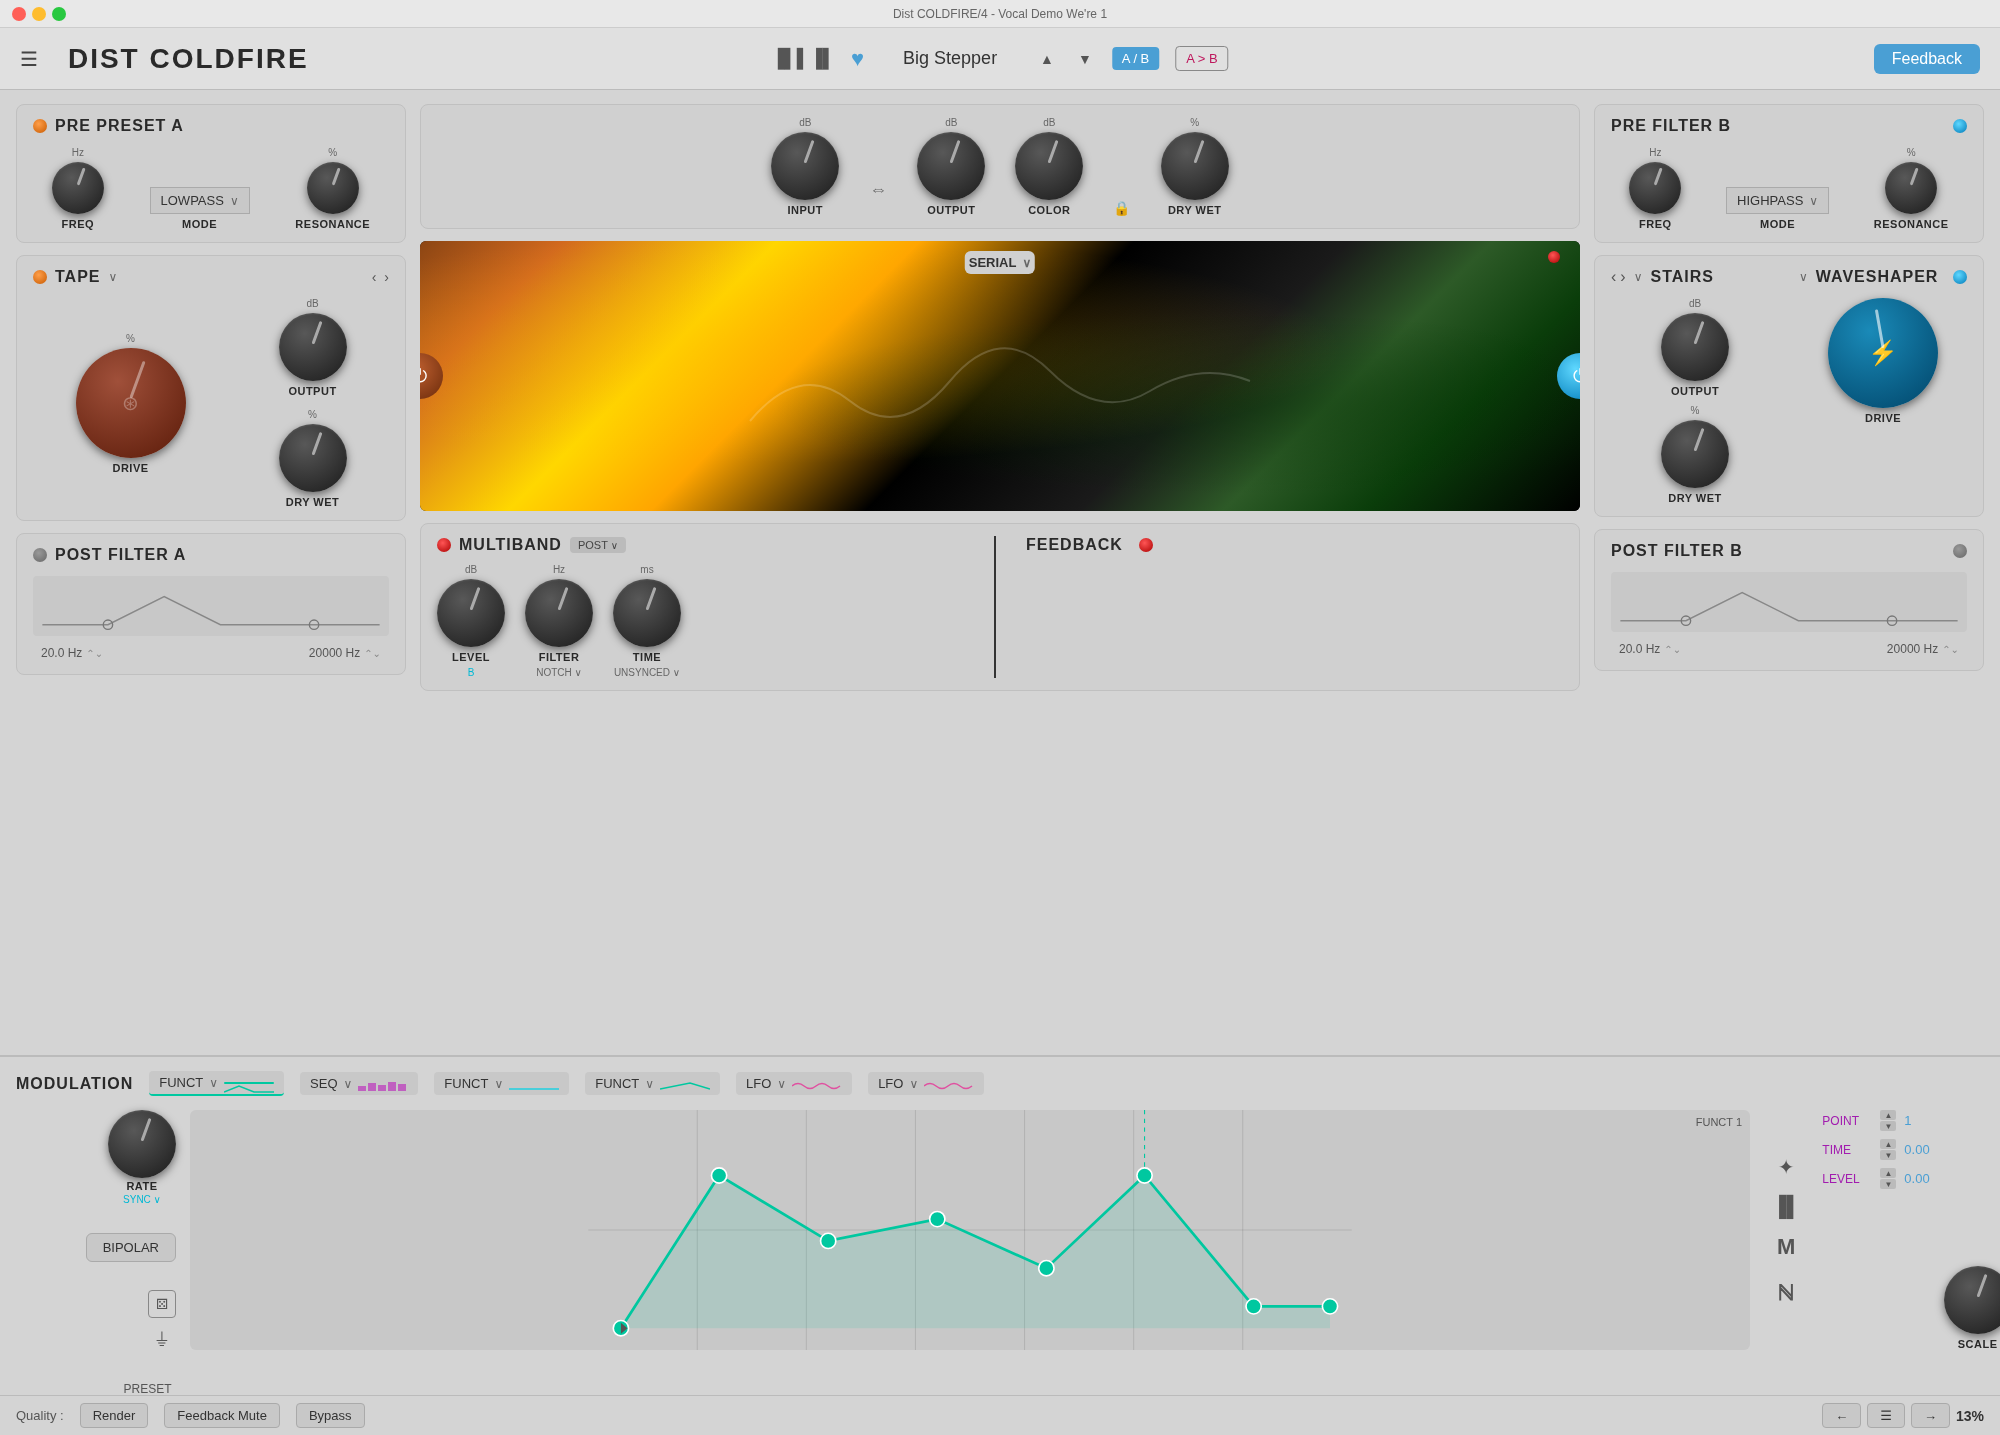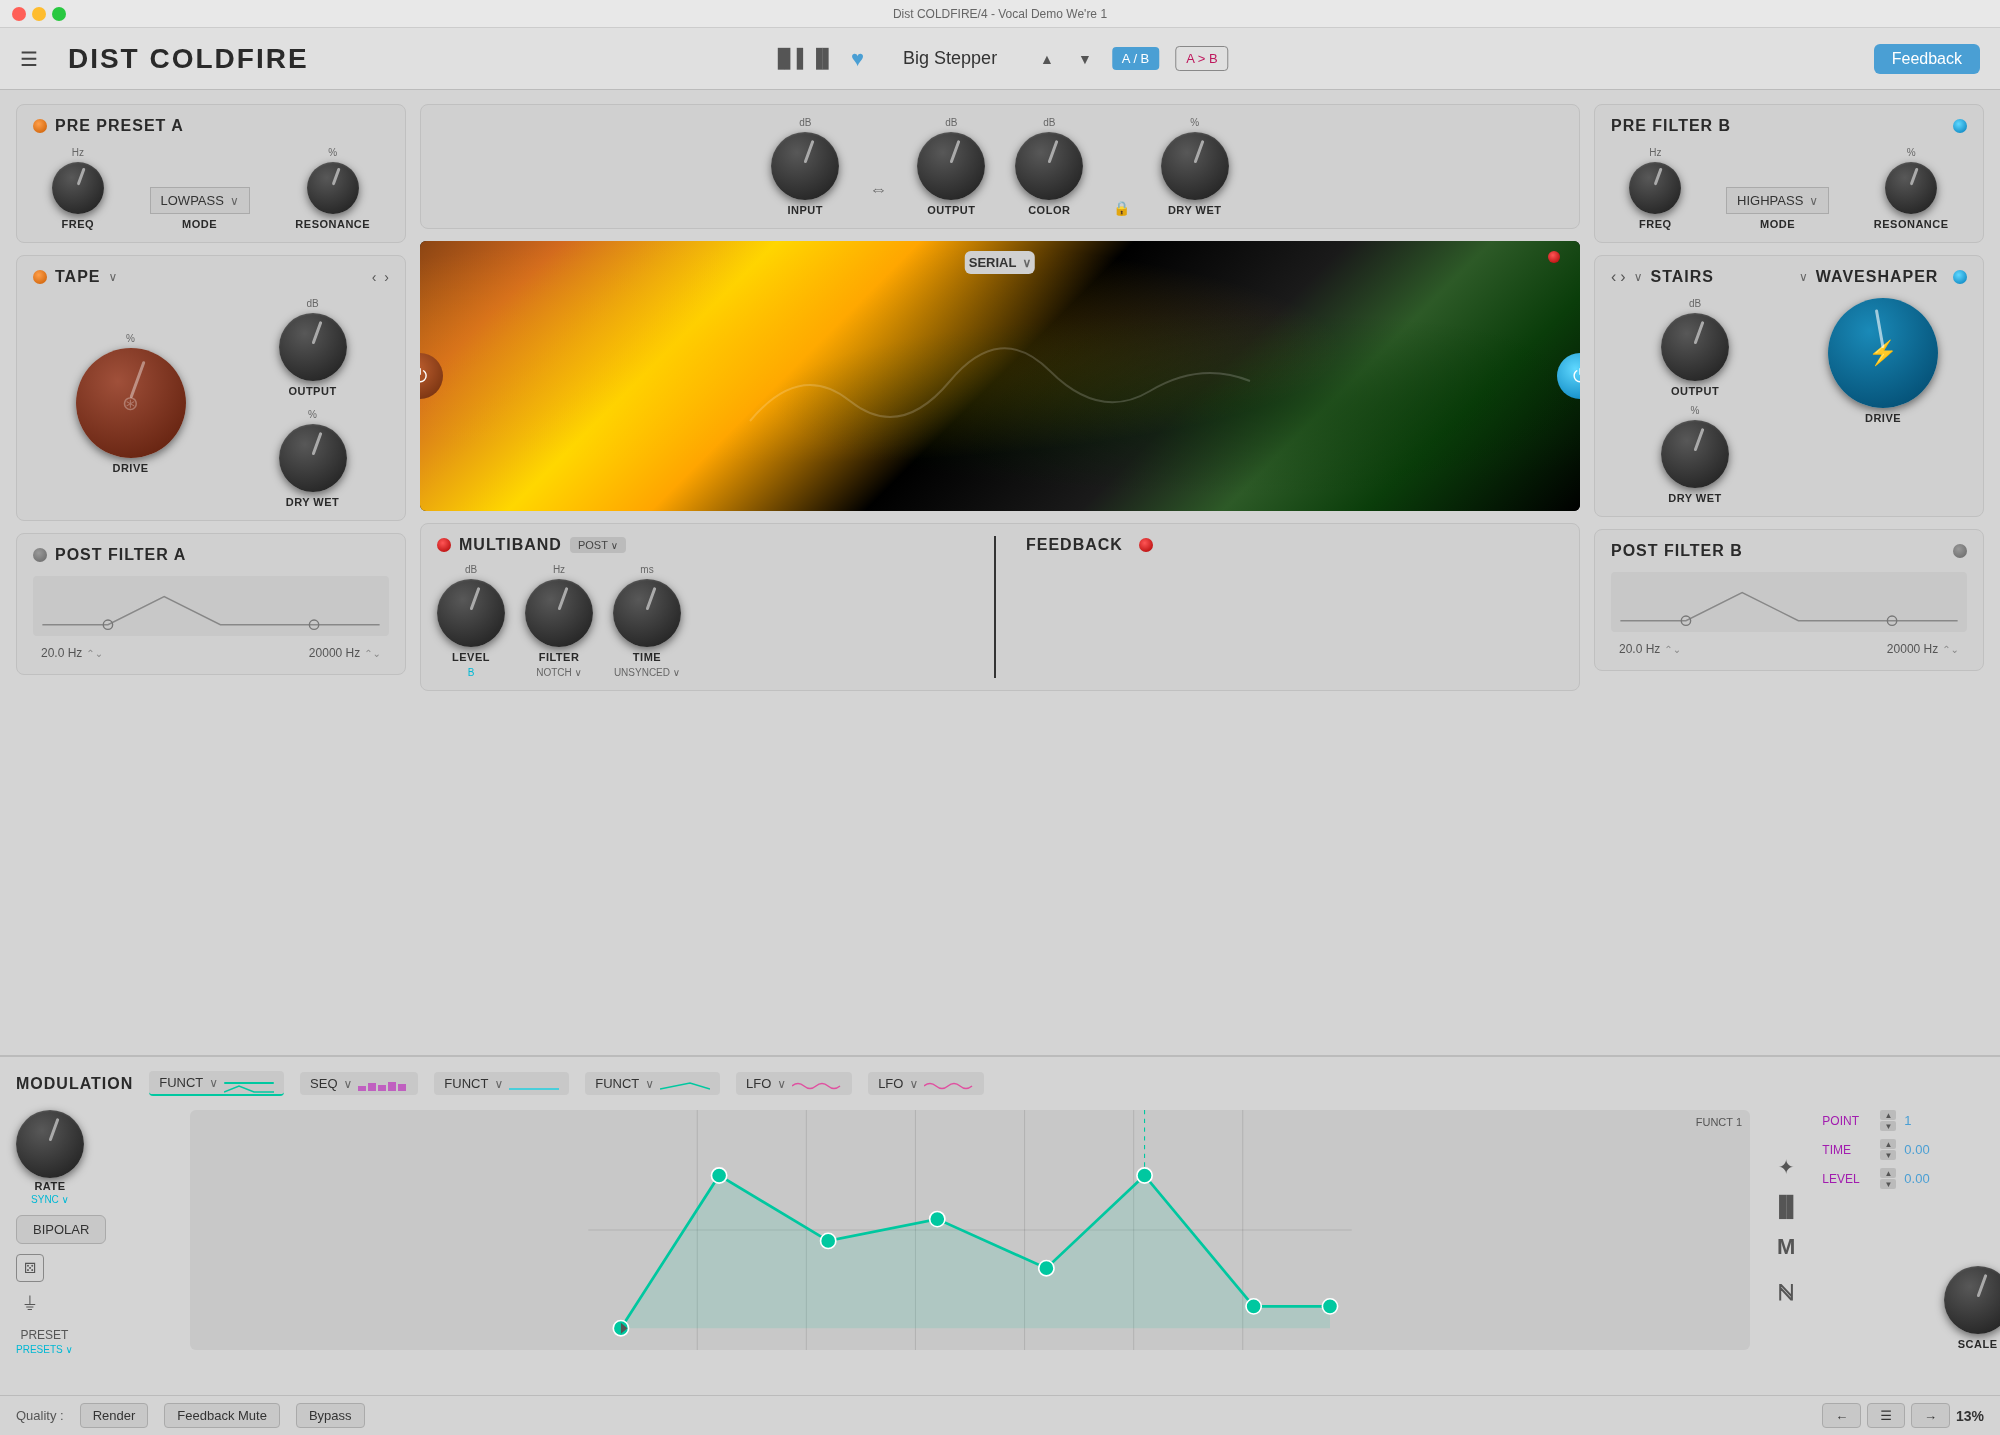--- a/index.html
+++ b/index.html
@@ -445,22 +445,22 @@
 
     .mod-content {
       display: flex;
       gap: 14px;
       height: 240px;
     }
     .mod-left {
       width: 160px;
       display: flex;
       flex-direction: column;
-      gap: 10px;
-      align-items: flex-start;
+      gap: 28px;
+      align-items: flex-end;
     }
     .mod-right {
       width: 220px;
       display: flex;
       gap: 14px;
     }
 
     .bipolar-btn {
       background: #c8c8c8;
       border: 1px solid #aaa;

